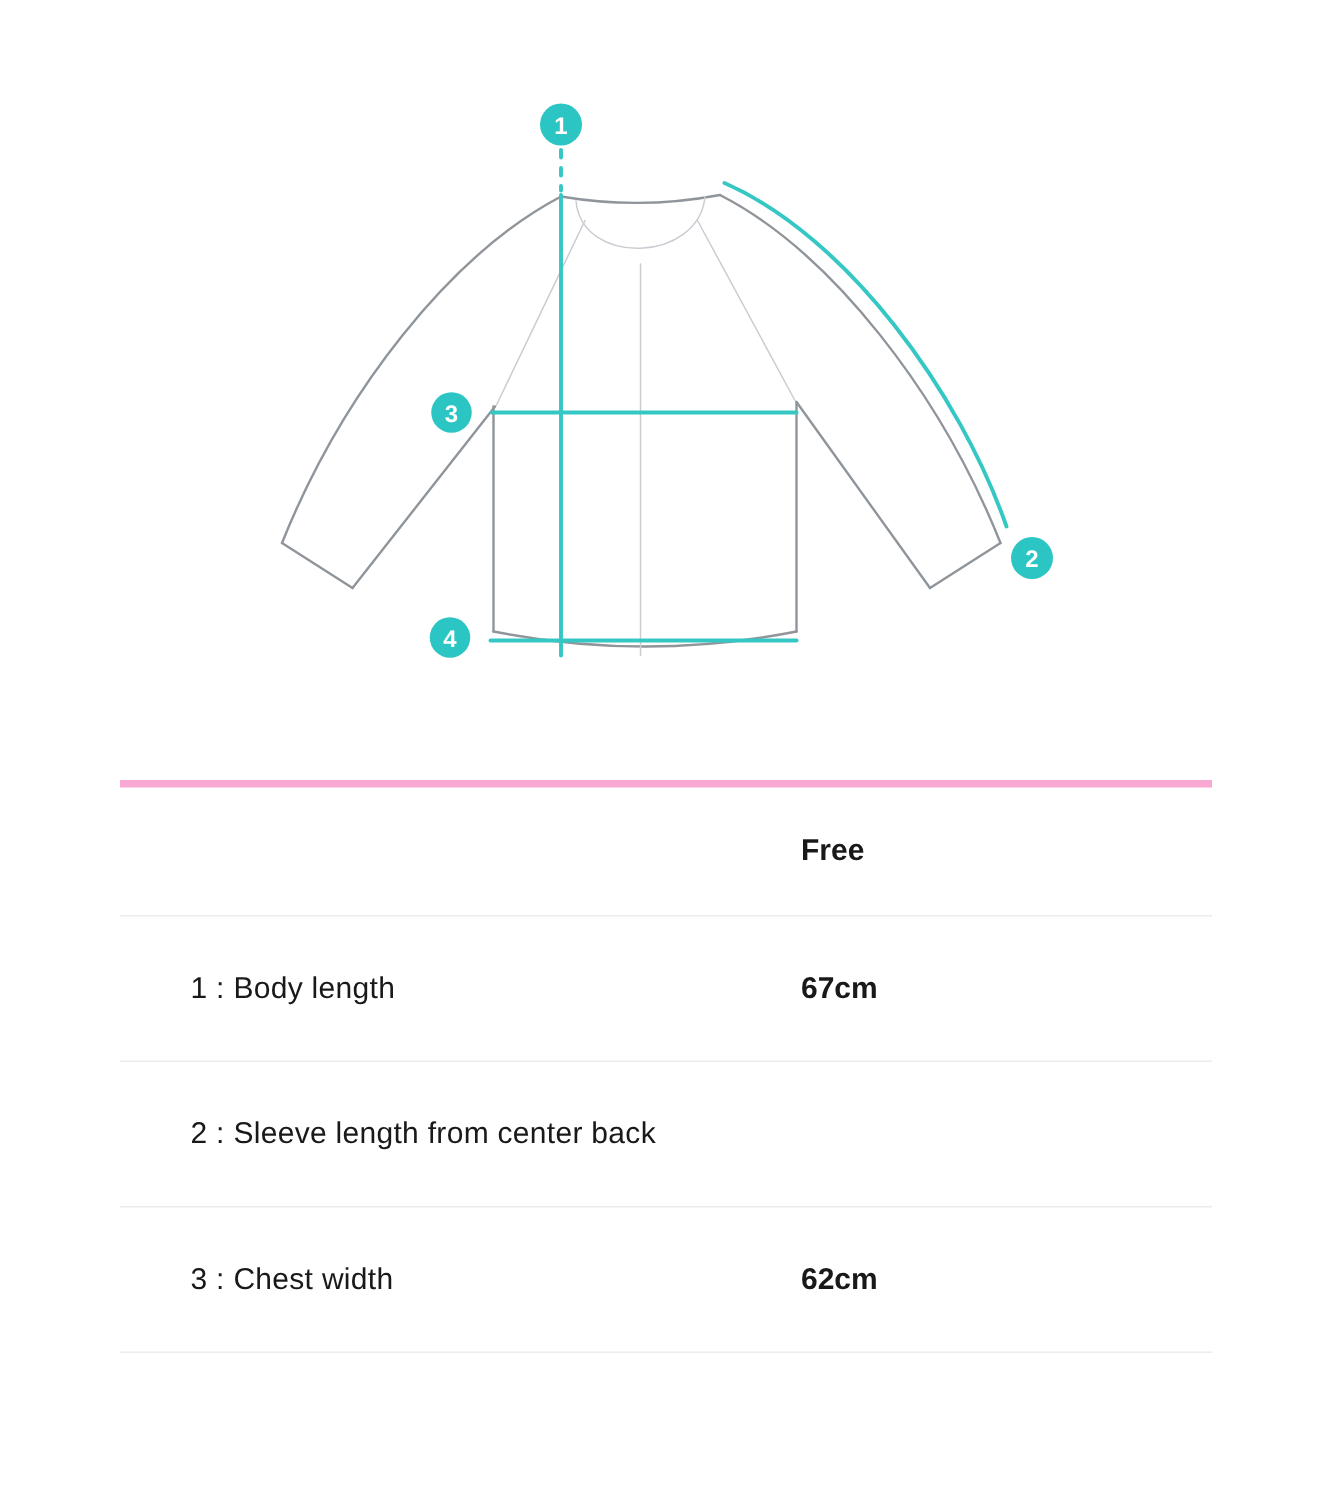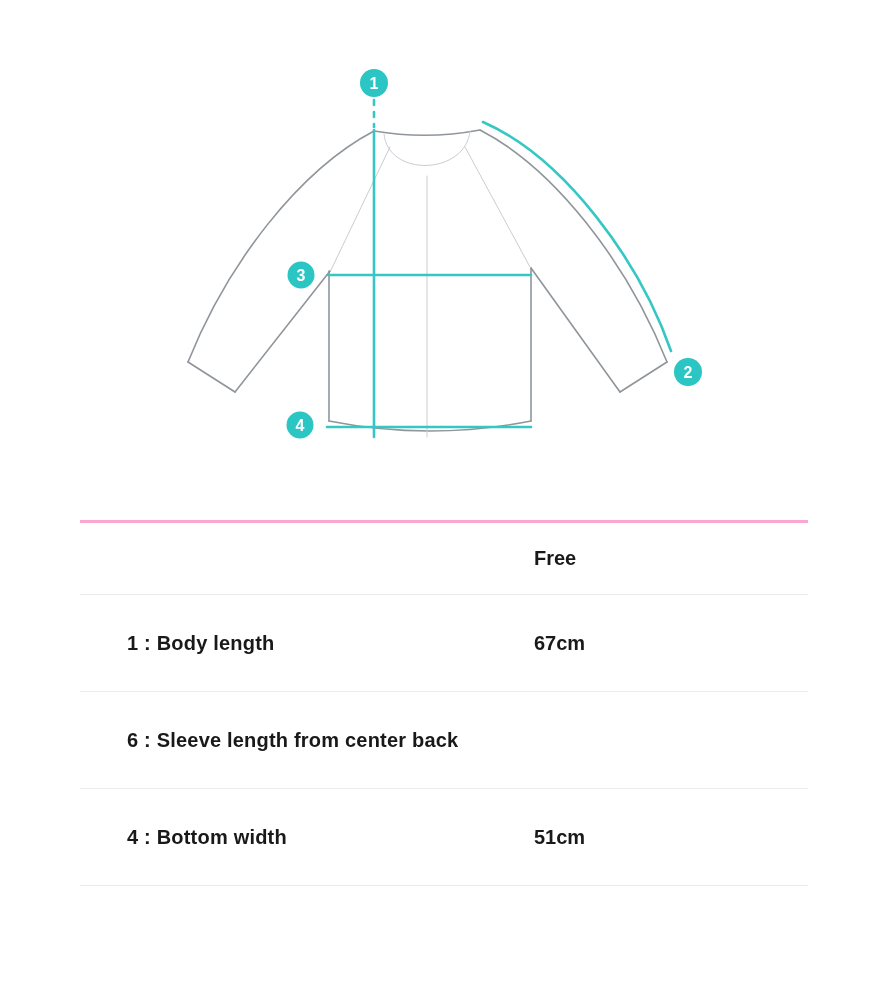--- a/index.html
+++ b/index.html
@@ -37,26 +37,25 @@
     left: 80px;
     width: 728px;
   }
   .srow {
     display: flex;
     align-items: center;
     height: 97px;
     border-bottom: 1px solid #ececec;
     font-size: 20px;
   }
-  .srow.header { height: 75px; border-top: 3px solid #f9a8d4; }
+  .srow.header { height: 91px; border-top: 5px solid #f9a8d4; }
   .cell-label {
     width: 454px;
     padding-left: 47px;
     letter-spacing: 0.2px;
-    font-weight: bold;
   }
   .cell-value { flex: 1; font-weight: bold; }
   .srow.header .cell-value { font-weight: bold; }
 </style>
 </head>
 <body>
 
 <div class="page">
 
   <div class="diagram">
@@ -115,23 +114,23 @@
       <div class="cell-label"></div>
       <div class="cell-value">Free</div>
     </div>
 
     <div class="srow">
       <div class="cell-label">1 : Body length</div>
       <div class="cell-value">67cm</div>
     </div>
 
     <div class="srow">
-      <div class="cell-label">6 : Sleeve length from center back</div>
+      <div class="cell-label">2 : Sleeve length from center back</div>
     </div>
 
+    <div class="srow">
+      <div class="cell-label">3 : Chest width</div>
+      <div class="cell-value">62cm</div>
+    </div>
 
-    <div class="srow">
-      <div class="cell-label">4 : Bottom width</div>
-      <div class="cell-value">51cm</div>
-    </div>
 
   </div>
 </div>
 
 </body></html>

